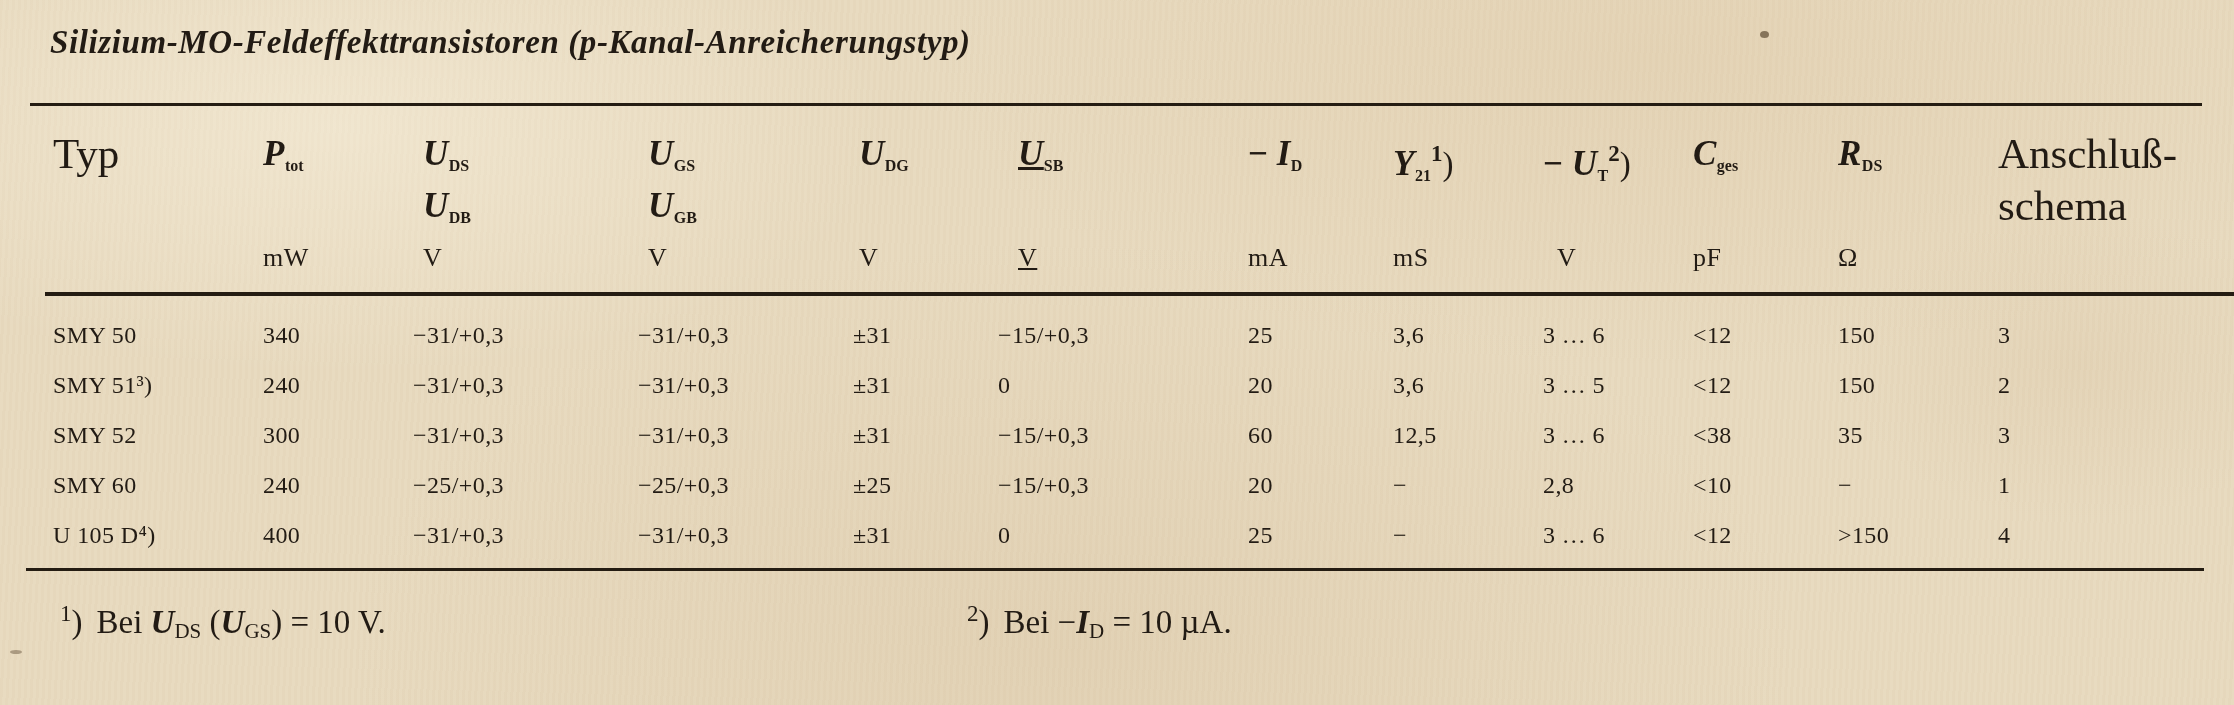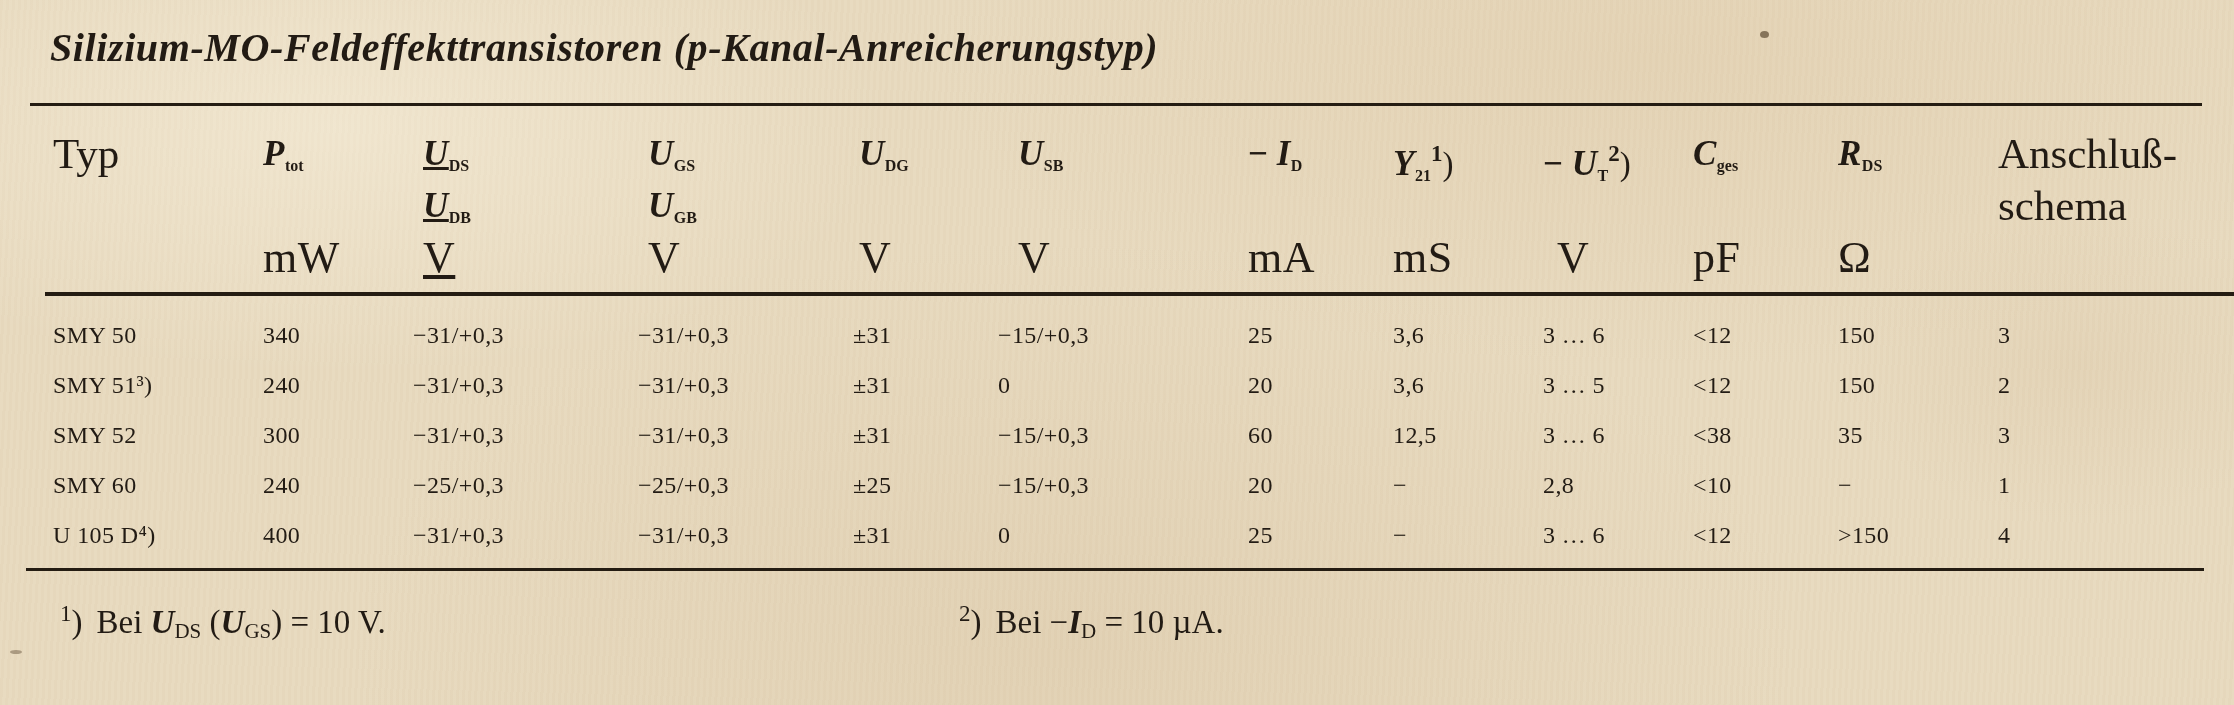--- a/index.html
+++ b/index.html
@@ -15,21 +15,21 @@
     background-color:var(--paper,#e8dabf);
     background-image:
       radial-gradient(ellipse 900px 400px at 15% 18%, rgba(255,249,233,.38), transparent 62%),
       radial-gradient(ellipse 1200px 520px at 74% 8%, rgba(212,183,142,.20), transparent 60%),
       radial-gradient(ellipse 1100px 620px at 48% 92%, rgba(193,163,122,.16), transparent 66%),
       radial-gradient(ellipse 340px 220px at 93% 52%, rgba(200,170,130,.13), transparent 70%),
       repeating-linear-gradient(93deg, rgba(150,120,80,.028) 0 3px, rgba(255,255,255,.02) 3px 6px);
   }
   .title{
     position:absolute;left:50px;top:24px;
-    font-size:40px;font-style:italic;font-weight:700;
+    font-size:33px;font-style:italic;font-weight:700;
     letter-spacing:.6px;white-space:nowrap;
   }
   .rule{position:absolute;background:#241c12;height:3px;}
   .rule-top{left:30px;top:103px;width:2172px;}
   .rule-mid{left:45px;top:292px;width:2189px;height:4px;}
   .rule-low{left:26px;top:568px;width:2178px;}
 
   table.spec-table{
     position:absolute;left:45px;top:118px;
     width:2145px;table-layout:fixed;
@@ -45,39 +45,39 @@
     white-space:nowrap;
   }
   thead th{padding-top:16px;}
   .hline{height:52px;font-size:35px;line-height:40px;}
   .hvar{font-style:italic;font-weight:700;letter-spacing:.5px;}
   .hprefix{font-weight:600;}
   .hline sub{font-size:16px;font-weight:700;vertical-align:-6px;letter-spacing:0;}
   .hline sup{font-size:23px;font-weight:600;vertical-align:14px;}
   .hparen{font-size:33px;}
   .htext{font-size:43px;}
-  .hunit{font-size:44px;letter-spacing:.5px;}
+  .hunit{font-size:26px;letter-spacing:.5px;}
   
-  thead th:nth-child(3) .hline{padding-left:10px;text-decoration:underline;}
+  thead th:nth-child(3) .hline{padding-left:10px;}
   thead th:nth-child(4) .hline{padding-left:10px;}
   thead th:nth-child(5) .hline{padding-left:6px;}
-  thead th:nth-child(6) .hline{padding-left:20px;}
+  thead th:nth-child(6) .hline{padding-left:20px;text-decoration:underline;}
   thead th:nth-child(9) .hline.hunit{padding-left:14px;}
 
   tbody td{
     height:50px;vertical-align:middle;
     font-size:24px;line-height:1;letter-spacing:.4px;
   }
   tbody tr:first-child td{padding-top:20px;}
   tbody tr:last-child td{padding-bottom:12px;}
   td.col-typ sup, .fn sup{font-size:23px;}
 
   .footnotes{
     position:absolute;left:60px;top:594px;width:2120px;
-    display:grid;grid-template-columns:895px 1fr;column-gap:4px;
+    display:grid;grid-template-columns:895px 1fr;column-gap:12px;
   }
   .fn{height:48px;font-size:33px;line-height:40px;white-space:nowrap;}
   .fn-marker{margin-right:14px;}
   .fn-marker sup{vertical-align:12px;font-size:23px;}
   .fn-var{font-style:italic;font-weight:600;}
   .fn sub{font-size:21px;vertical-align:-5px;}
 
   .speck{position:absolute;background:#6e5c44;border-radius:50%;opacity:.8;}
   #speck1{left:1760px;top:31px;width:9px;height:7px;}
   #speck2{left:10px;top:650px;width:12px;height:4px;opacity:.5;}

